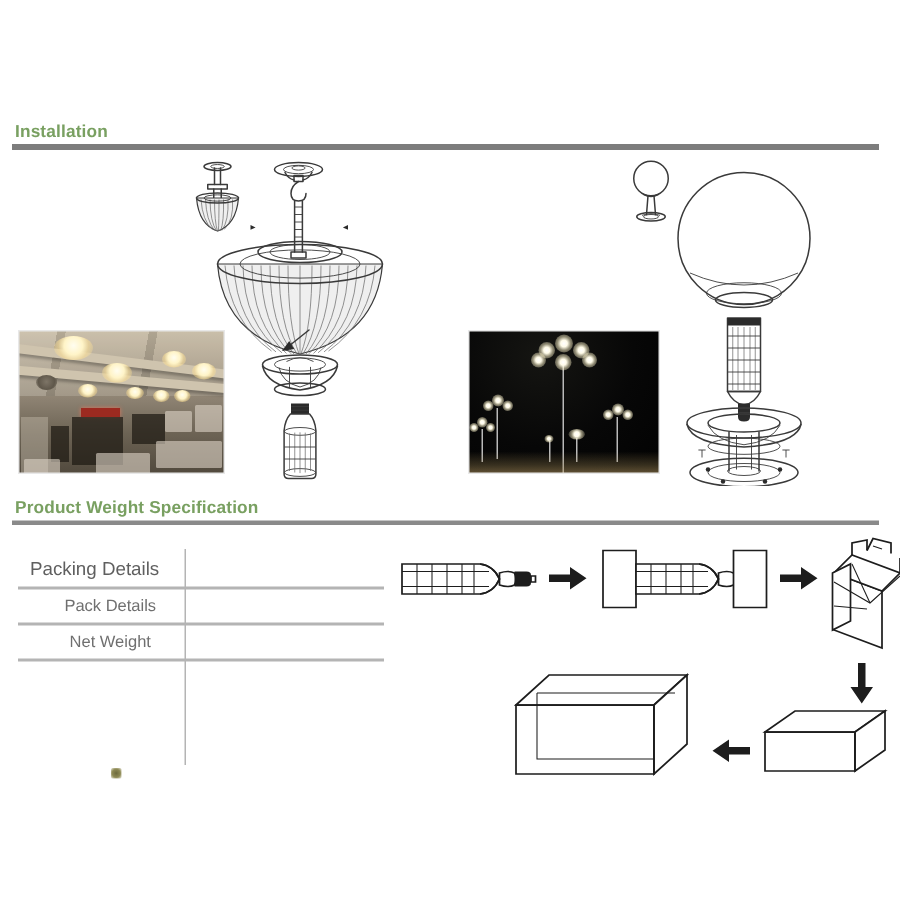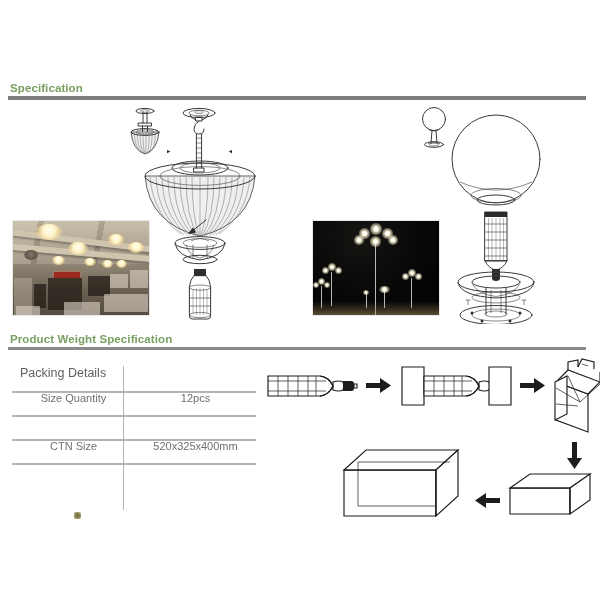--- a/index.html
+++ b/index.html
@@ -155,20 +155,21 @@
   #packing-table {
     position: absolute;
     left: 12px;
     top: 366px;
     width: 244px;
   }
   .pk-row {
     position: relative;
     display: flex;
     height: 24px;
+    align-items: center;
   }
   .pk-row.head { height: 26px; }
   .pk-label, .pk-value {
     font-size: 11px;
     color: #6f6f6f;
     text-align: center;
     white-space: nowrap;
   }
   .pk-label { width: 123px; }
   .pk-value { width: 121px; }
@@ -218,21 +219,21 @@
     background: radial-gradient(circle, #6d6a3e 0%, #8e8a55 55%, rgba(180,176,130,.2) 100%);
     border-radius: 1px;
   }
 </style>
 </head>
 <body>
 
 <div id="page">
 
   <div class="section-head" style="top:82px;">
-    <div class="section-title">Specification</div>
+    <div class="section-title">Installation</div>
     <div class="section-rule" style="top:14px;"></div>
   </div>
 
   <div id="install-zone">
 
     <div class="photo" id="photo-warehouse">
       <div class="wh-ceiling"></div>
 
       <div class="wh-beam" style="left:-6px; top:18px; width:152px; transform:rotate(7deg);"></div>
       <div class="wh-beam" style="left:-6px; top:30px; width:152px; transform:rotate(5deg);"></div>
@@ -484,34 +485,29 @@
   <div id="packing-table">
 
     <div class="pk-row head">
       <div class="pk-label">Packing Details</div>
       <div class="pk-value"></div>
       <div class="pk-hr" style="bottom:-1px;"></div>
     </div>
 
 
     <div class="pk-row">
-      <div class="pk-label">Size Quantity</div>
-      <div class="pk-value">12pcs</div>
+      <div class="pk-label">Pack Details</div>
       <div class="pk-hr" style="bottom:-1px;"></div>
     </div>
 
     <div class="pk-row">
+      <div class="pk-label">Net Weight</div>
       <div class="pk-hr" style="bottom:-1px;"></div>
     </div>
 
-    <div class="pk-row">
-      <div class="pk-label">CTN Size</div>
-      <div class="pk-value">520x325x400mm</div>
-      <div class="pk-hr" style="bottom:-1px;"></div>
-    </div>
   </div>
   <div id="pk-vline"></div>
 
   <svg id="packing-flow" viewBox="0 0 338 160">
 
     <g>
       <path class="pf-w" d="M6 18 h52 q9 1 13 10 q-4 9 -13 10 h-52 z"></path>
       <path class="pf" d="M58 18 q9 1 13 10 q-4 9 -13 10"></path>
       <path class="pf-t" d="M16 18 L16 38 M26 18 L26 38 M36 18 L36 38 M46 18 L46 38 M54 18.4 L54 37.6"></path>
       <path class="pf-t" d="M6 23 h58 M6 33 h58"></path>

